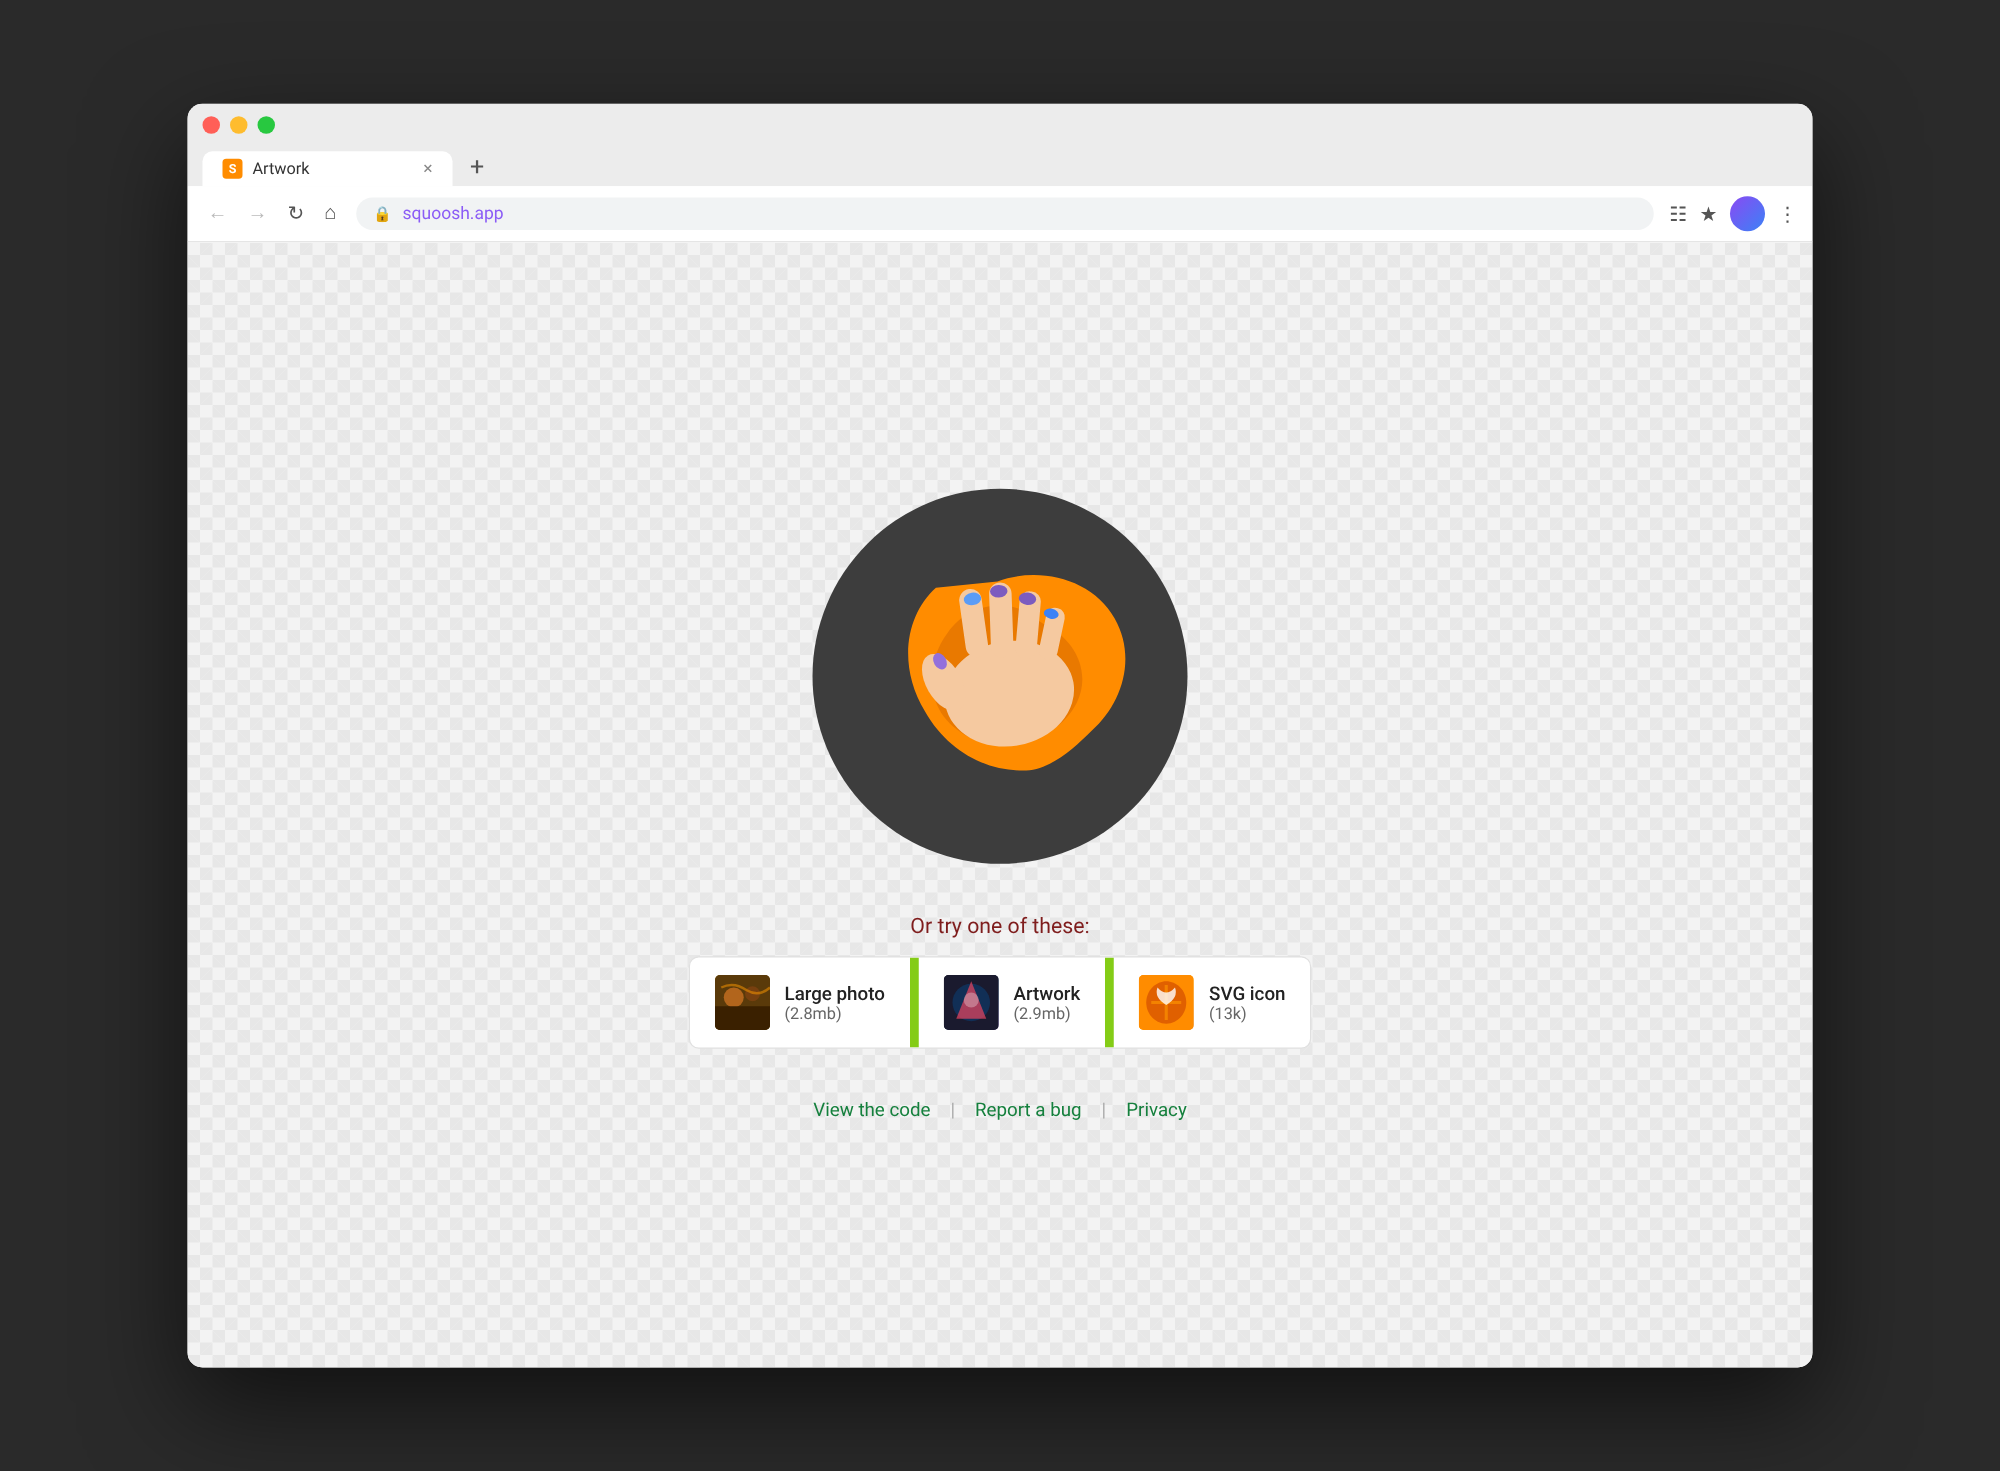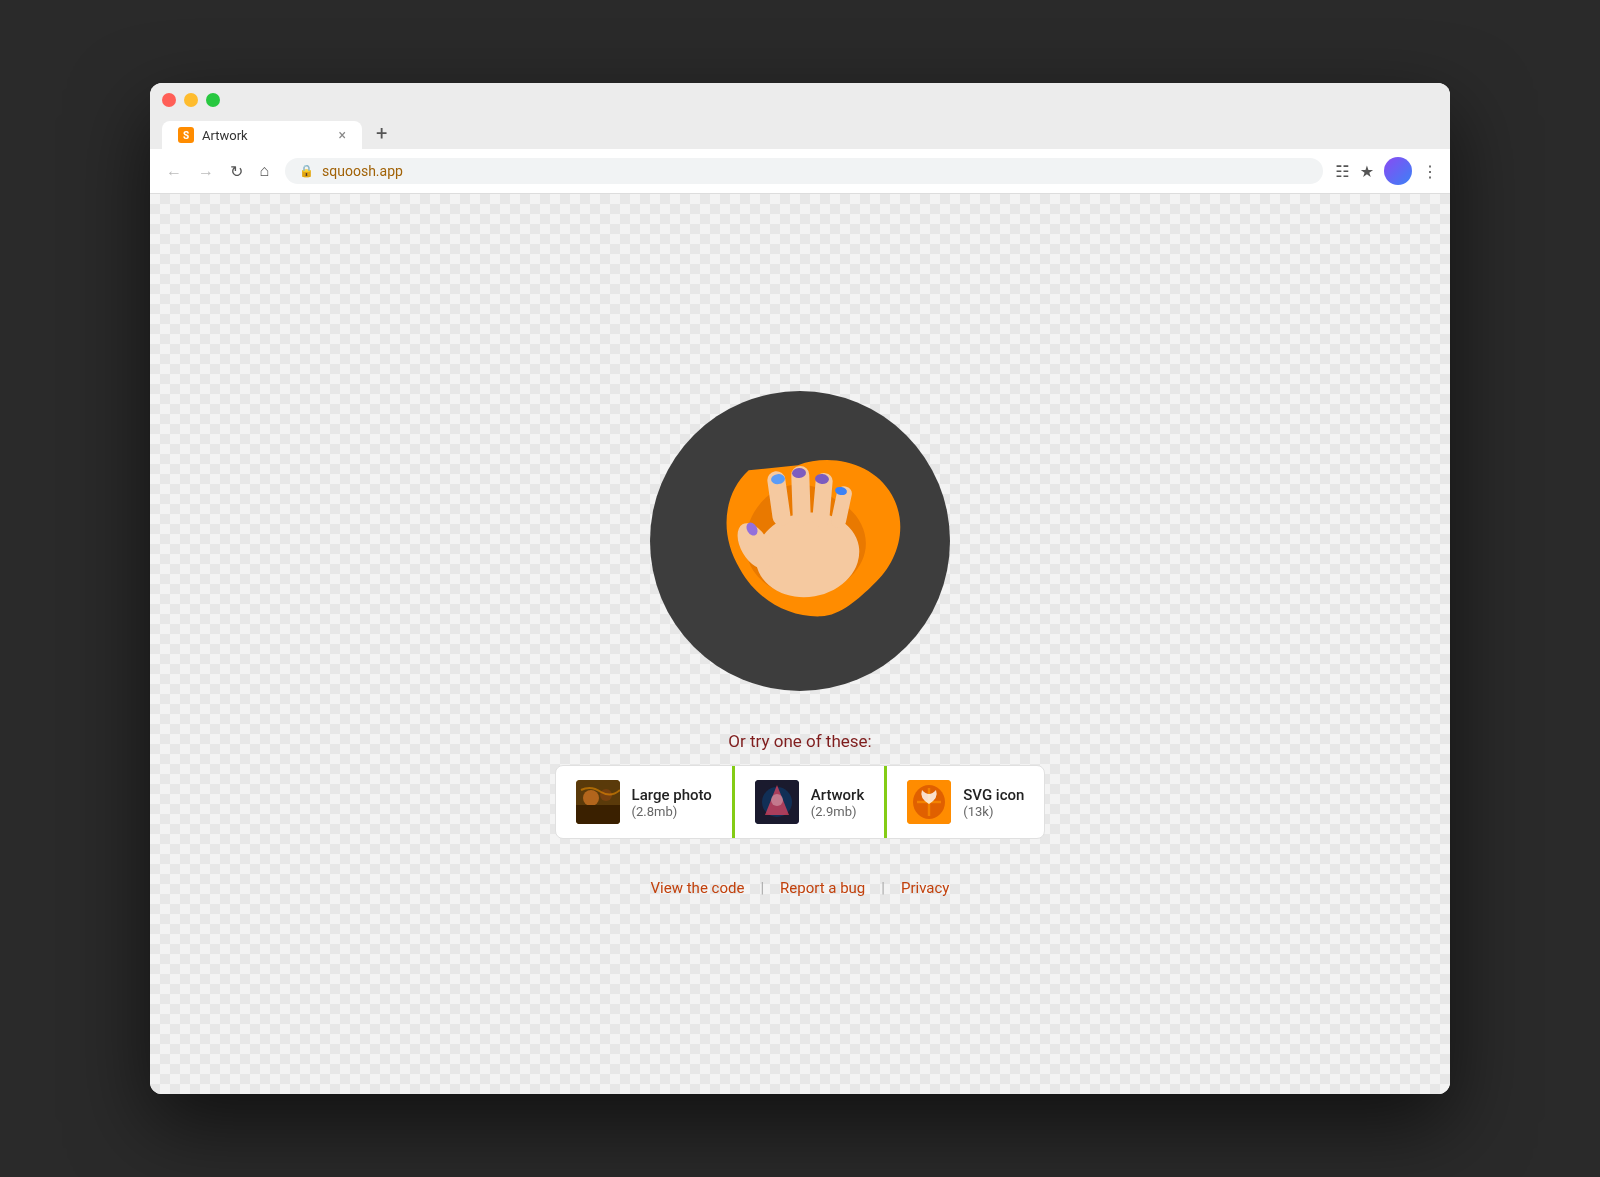--- a/index.html
+++ b/index.html
@@ -126,21 +126,21 @@
       font-size: 13px;
       color: #333;
     }
 
     .lock-icon {
       color: #666;
       font-size: 12px;
     }
 
     .address-text {
-      color: #a16207;
+      color: #8b5cf6;
       font-size: 14px;
     }
 
     .toolbar-right {
       display: flex;
       gap: 10px;
       align-items: center;
       color: #555;
       font-size: 16px;
     }
@@ -240,21 +240,21 @@
       overflow: hidden;
       margin-bottom: 20px;
     }
 
     .sample-item {
       display: flex;
       align-items: center;
       gap: 12px;
       padding: 14px 20px;
       cursor: pointer;
-      border-right: 3px solid #84cc16;
+      border-right: 7px solid #84cc16;
       transition: background 0.15s;
     }
     .sample-item:last-child { border-right: none; }
 
     .sample-thumb {
       width: 44px;
       height: 44px;
       border-radius: 4px;
       overflow: hidden;
       flex-shrink: 0;
@@ -306,21 +306,21 @@
       position: relative;
       z-index: 1;
       padding: 20px;
       display: flex;
       align-items: center;
       gap: 16px;
       font-size: 15px;
     }
 
     .footer-link {
-      color: #c2410c;
+      color: #15803d;
       cursor: pointer;
       text-decoration: none;
     }
 
     .footer-divider {
       color: #aaa;
     }
   </style>
 </head>
 <body>

